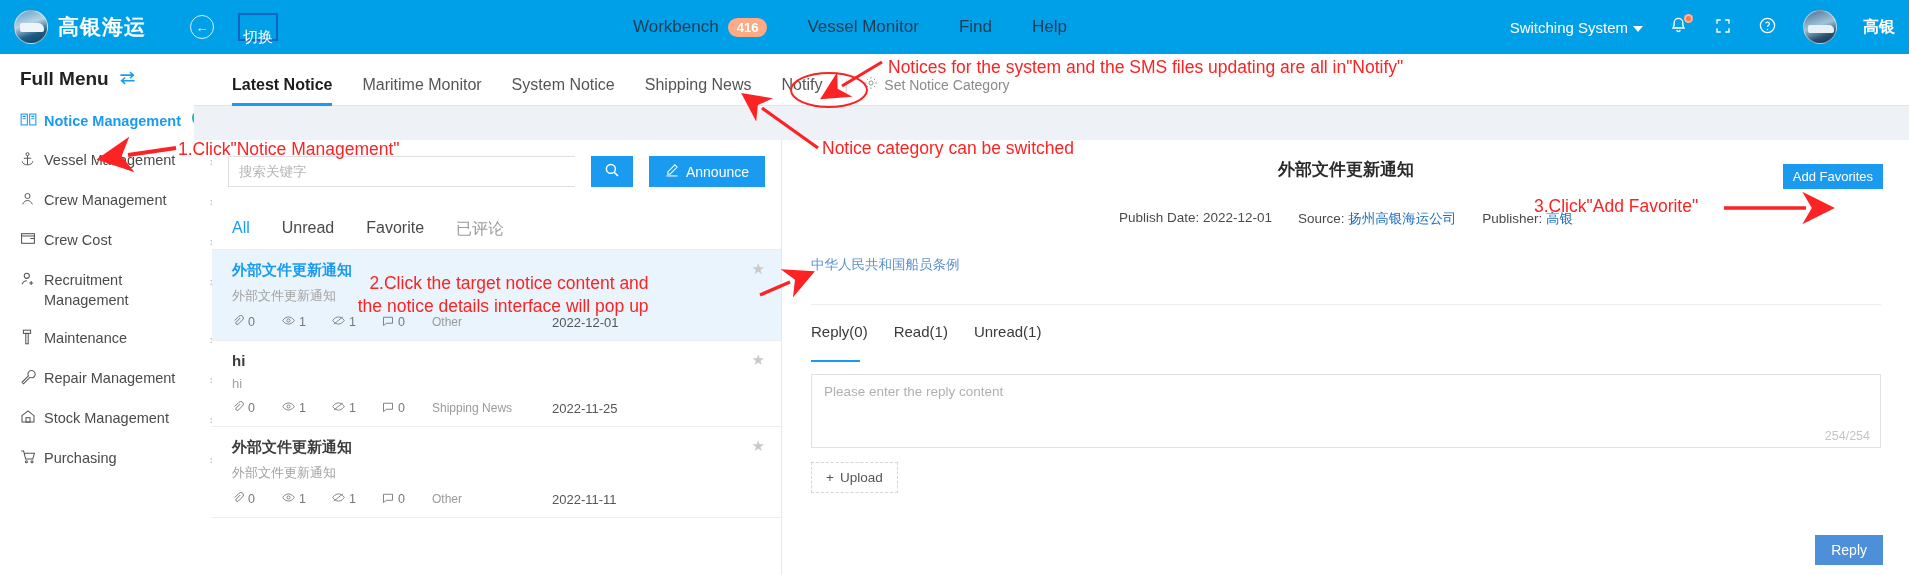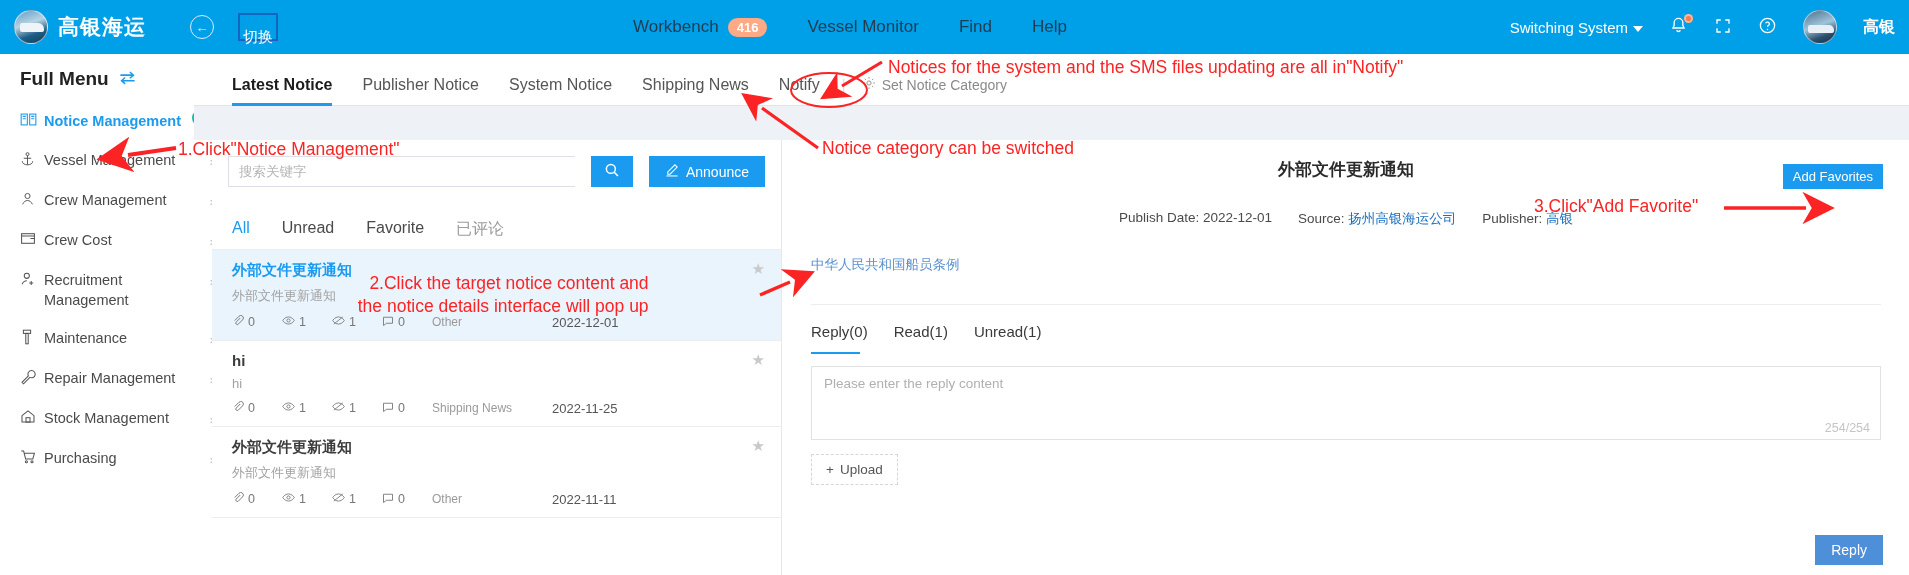--- a/index.html
+++ b/index.html
@@ -184,21 +184,21 @@
   .detail-sub {
     text-align:center; font-size:13.5px; color:#4a4a4a; padding-top: 29px;
     display:flex; justify-content:center; gap:26px;
   }
   .detail-sub .lnk { color:#1a6fbf; }
   .detail-body { padding: 27px 0 0 28px; }
   .doc-link { color:#5b8fd0; font-size:13.5px; cursor:pointer; }
   .detail-divider { margin: 30px 28px 0 28px; border-top:1px solid #ededed; }
 
   .reply-tabs { display:flex; gap:26px; padding: 18px 0 0 28px; }
-  .rtab { font-size:15px; color:#3a3a3a; cursor:pointer; padding-bottom:14px; position:relative; }
+  .rtab { font-size:15px; color:#3a3a3a; cursor:pointer; padding-bottom:22px; position:relative; }
   .rtab.active::after{
     content:""; position:absolute; left:0; right:8px; bottom:0; height:2.5px; background:#1a9bf0;
   }
   .reply-box {
     margin: 12px 28px 0 28px; height: 74px; border:1px solid #e2e2e2; position:relative;
   }
   .reply-ph { padding: 9px 12px; font-size:13.5px; color:#b0b0b0; }
   .reply-count {
     position:absolute; right:10px; bottom:4px; font-size:12.5px; color:#c5c5c5;
   }
@@ -391,21 +391,21 @@
             <circle cx="15" cy="15.5" r="1.3"></circle>
         </svg>
       </span>
       <span class="menu-label">Purchasing</span>
       <span class="menu-arrow">›</span>
     </div>
   </div>
 
   <div class="tabbar">
     <div class="tab active">Latest Notice</div>
-    <div class="tab">Publisher Notice</div>
+    <div class="tab">Maritime Monitor</div>
     <div class="tab">System Notice</div>
     <div class="tab">Shipping News</div>
     <div class="tab">Notify</div>
     <div class="tab-sep">|</div>
     <div class="set-cat">
       <span>
         <svg width="14" height="14" viewBox="0 0 20 20" fill="none" stroke="#8a8a8a" stroke-width="1.3">
           <circle cx="10" cy="10" r="3"></circle>
           <path d="M10 1.5v2.2M10 16.3v2.2M18.5 10h-2.2M3.7 10H1.5M16 4l-1.6 1.6M5.6 14.4 4 16M16 16l-1.6-1.6M5.6 5.6 4 4"></path>
         </svg>

